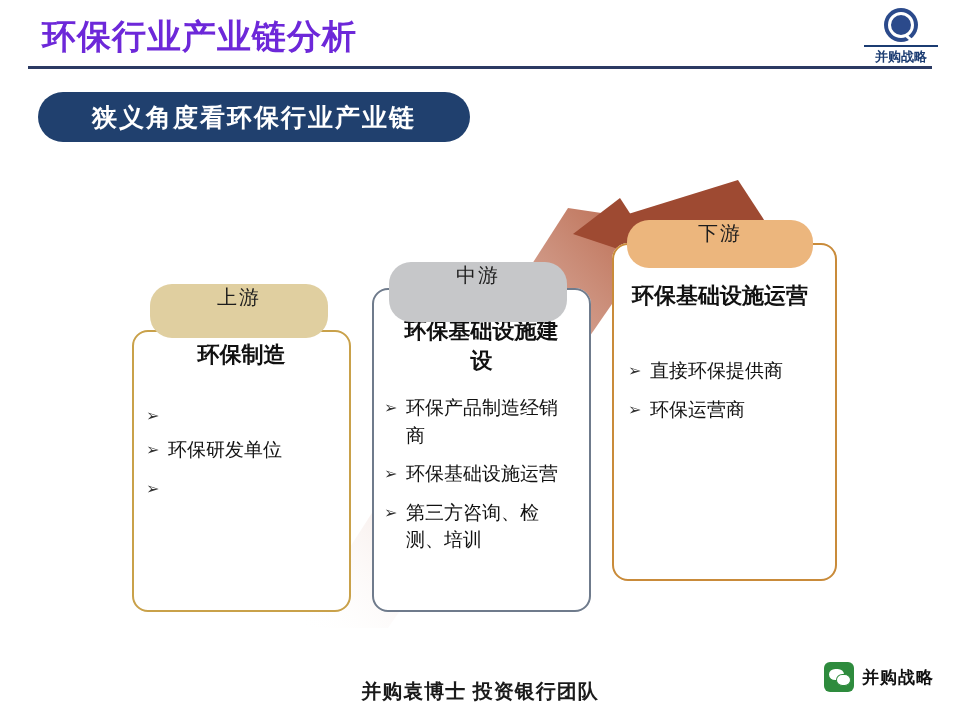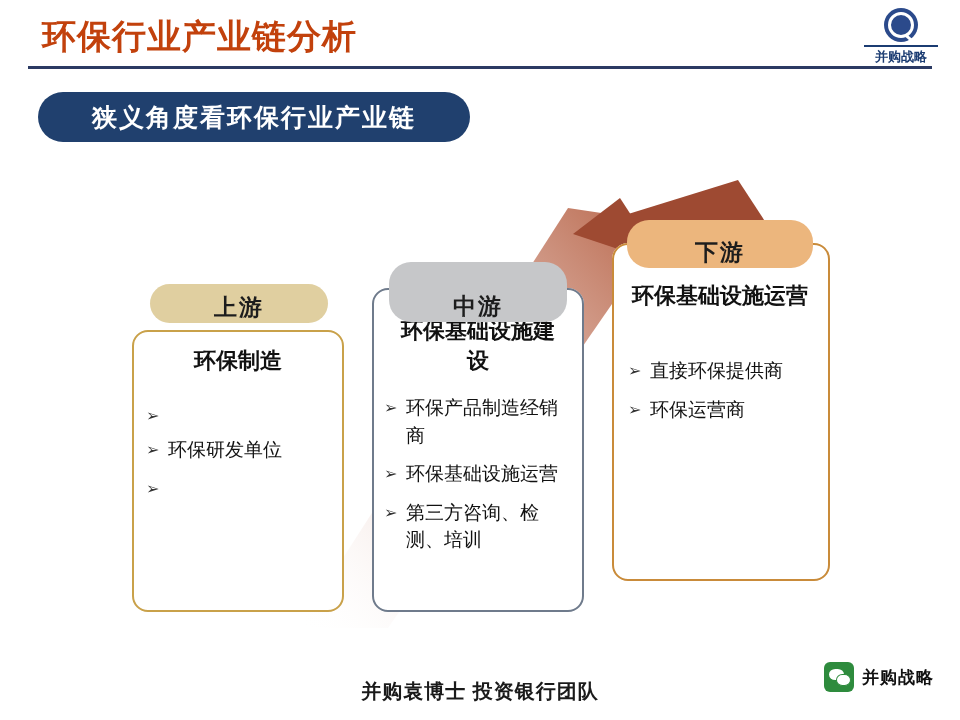--- a/index.html
+++ b/index.html
@@ -7,21 +7,21 @@
     width:960px;height:720px;
     background:#ffffff;
     font-family:"Liberation Sans","DejaVu Sans",sans-serif;
     position:relative;
     overflow:hidden;
   }
   
   #slide-title{
     position:absolute;left:42px;top:14px;
     font-family:"DejaVu Serif","Liberation Serif",serif;
-    font-size:34px;font-weight:bold;color:#c2410c;
+    font-size:34px;font-weight:bold;color:#6d28d9;
     letter-spacing:1px;
   }
   #title-rule{
     position:absolute;left:28px;top:66px;width:904px;height:3px;
     background:#2b3a63;
   }
   #logo-wrap{
     position:absolute;right:22px;top:8px;width:74px;height:58px;
   }
   #logo-circle{
@@ -60,32 +60,33 @@
   
   #flow-wedge{
     position:absolute;left:268px;top:168px;width:530px;height:460px;
     pointer-events:none;
   }
   
   .card{
     position:absolute;
     border-radius:16px;
     background:#ffffff;
+    padding-left:7px;
   }
   .card-body{
     position:absolute;left:0;top:0;width:100%;height:100%;
     border-radius:16px;
     box-sizing:border-box;
   }
   .pill{
     position:absolute;
     border-radius:22px;
-    display:flex;align-items:flex-end;justify-content:center;
-    font-family:"DejaVu Serif","Liberation Serif",serif;
-    font-weight:bold;font-size:23px;color:#1d1d1d;
+    display:flex;align-items:flex-start;justify-content:center;
+    font-family:"DejaVu Serif","Liberation Serif",serif;
+    font-weight:normal;font-size:20px;color:#1d1d1d;
     letter-spacing:2px;
     z-index:6;
   }
   .card-title{
     position:absolute;left:0;width:100%;text-align:center;
     font-family:"DejaVu Serif","Liberation Serif",serif;
     font-weight:bold;font-size:22px;color:#111;
     line-height:1.35;
     z-index:5;
   }
@@ -97,21 +98,21 @@
   .bullet{
     display:flex;align-items:flex-start;margin-bottom:11px;
   }
   .bullet .mk{
     flex:0 0 auto;width:22px;color:#333;font-size:16px;line-height:1.45;
   }
   .bullet .tx{flex:1 1 auto;font-family:Liberation Mono, monospace;}
   
   #card-upstream{left:132px;top:330px;width:212px;height:282px;}
   #card-upstream .card-body{border:2px solid #c9a14a;}
-  #pill-upstream{left:150px;top:284px;width:178px;height:39px;background:#e0cfa0;}
+  #pill-upstream{left:150px;top:284px;width:178px;height:54px;background:#e0cfa0;}
   
   #card-mid{left:372px;top:288px;width:212px;height:324px;}
   #card-mid .card-body{border:2px solid #6f7b8c;}
   #pill-mid{left:389px;top:262px;width:178px;height:60px;background:#c6c7c9;}
   
   #card-down{left:612px;top:243px;width:218px;height:338px;}
   #card-down .card-body{border:2px solid #c98b3a;}
   #pill-down{left:627px;top:220px;width:186px;height:48px;background:#ecb67d;}
   
   #footer-text{
@@ -165,21 +166,21 @@
       <stop offset="100%" stop-color="#b35a3c" stop-opacity="0.95"></stop>
     </linearGradient>
   </defs>
   <polygon points="30,460 300,40 400,55 120,460" fill="url(#wedgeGrad)"></polygon>
   <polygon points="315,60 470,12 500,58 380,100" fill="#9e4a32"></polygon>
   <polygon points="305,66 352,30 395,96" fill="#9e4a32"></polygon>
 </svg>
 
 <div class="card" id="card-upstream">
   <div class="card-body"></div>
-  <div class="card-title" style="top:16px;font-family:Liberation Serif, serif;">环保制造</div>
+  <div class="card-title" style="top:10px;font-family:Liberation Serif, serif;">环保制造</div>
   <div class="bullets" style="left:14px;top:74px;width:186px;">
     <div class="bullet">
       <span class="mk">➢</span>
     </div>
     <div class="bullet">
       <span class="mk">➢</span>
       <span class="tx">环保研发单位</span>
     </div>
     <div class="bullet">
       <span class="mk">➢</span>

